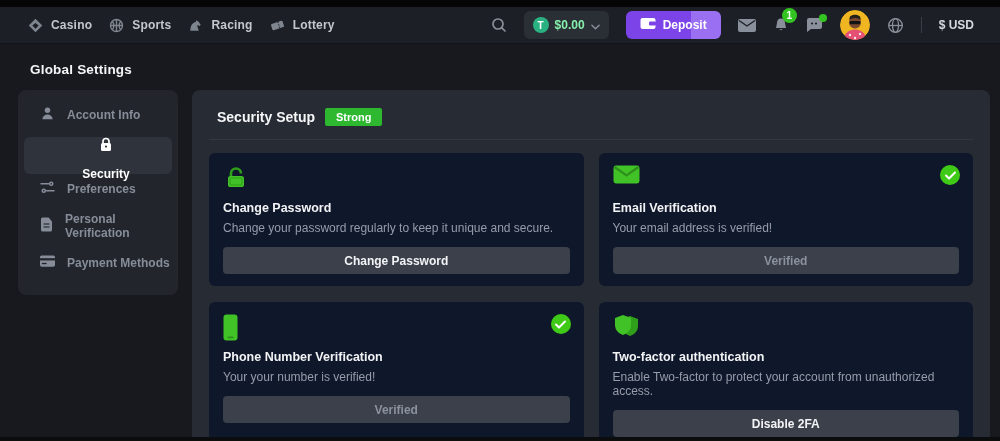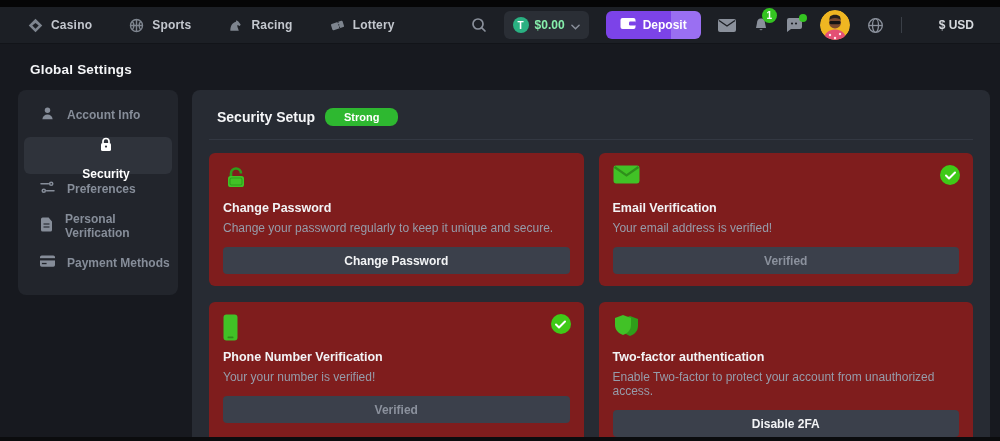--- a/index.html
+++ b/index.html
@@ -5,67 +5,67 @@
   * { margin:0; padding:0; box-sizing:border-box; }
   html,body { width:1000px; height:441px; background:#000; overflow:hidden; }
   body { font-family:"Liberation Sans", sans-serif; -webkit-font-smoothing:antialiased; }
   .screen { position:relative; width:1000px; height:441px; background:#0b0c0e; }
   .top-strip { height:7px; background:#050506; }
   .bottom-strip { position:absolute; bottom:0; left:0; width:100%; height:4px; background:#0b0c0e; }
 
   
   .navbar { height:37px; background:#1c1f25; display:flex; align-items:center;
             padding:0 26px 0 28px; border-bottom:1px solid #121419; }
-  .nav-left { display:flex; align-items:center; gap:37px; }
+  .nav-left { display:flex; align-items:center; gap:17px; }
   .nav-item { display:flex; align-items:center; gap:8px; cursor:pointer; }
   .nav-item svg { display:block; }
   .nav-label { font-size:12px; font-weight:700; color:#c3c7ce; letter-spacing:.2px; }
   .nav-right { margin-left:auto; display:flex; align-items:center; gap:17px; }
   .icon-btn { display:flex; align-items:center; justify-content:center; position:relative; cursor:pointer; }
   .balance-chip { display:flex; align-items:center; gap:6px; background:#2a2e35; height:28px;
                   padding:0 9px; border-radius:6px; cursor:pointer; }
   .coin { width:16px; height:16px; border-radius:50%; background:#2ab182; color:#fff;
           font-size:10px; font-weight:700; display:flex; align-items:center; justify-content:center; }
   .balance-amount { color:#86efac; font-size:12px; font-weight:700; }
   .deposit-btn { height:28px; padding:0 14px; border:none; border-radius:6px; cursor:pointer;
                  background:linear-gradient(90deg,#7c43e8 0%,#7c43e8 68%,#9a6ff2 68%,#9a6ff2 100%);
                  color:#fff; font-family:"Liberation Sans",sans-serif; font-size:12px; font-weight:700;
                  display:flex; align-items:center; gap:7px; }
   .badge-bubble { position:absolute; top:-9px; right:-8px; min-width:15px; height:15px; border-radius:8px;
                   background:#34c421; color:#fff; font-size:10px; font-weight:700;
                   display:flex; align-items:center; justify-content:center; padding:0 3px; }
   .green-dot { position:absolute; top:-3px; right:-4px; width:8px; height:8px; border-radius:50%; background:#34c421; }
   .avatar { width:30px; height:30px; border-radius:50%; overflow:hidden; cursor:pointer; }
   .v-divider { width:1px; height:16px; background:#3a3f47; }
-  .currency-label { font-size:12px; font-weight:600; color:#d6d9de; cursor:pointer;margin-left:20px; }
+  .currency-label { font-size:12px; font-weight:600; color:#d6d9de; cursor:pointer; }
 
   
   .page { height:393px; background:#17191f; position:relative; }
   .page-title { color:#f4f5f7; font-size:13.5px; font-weight:700; padding:18px 0 0 30px; letter-spacing:.2px; }
   .layout { display:flex; margin-top:13px; }
 
   
   .sidebar { width:160px; margin-left:18px; background:#22252c; border-radius:8px;
              padding:10px 0; height:205px; flex-shrink:0; }
   .side-item { height:37px; display:flex; align-items:center; gap:12px; padding:0 0 8px 16px;
                color:#868d99; font-size:12px; font-weight:600; cursor:pointer; margin:0 6px; border-radius:6px; }
   .side-item svg { flex-shrink:0; }
   .side-item.active { background:#2f333b; color:#ffffff; font-weight:700;flex-direction:column; }
 
   
   .panel { flex:1; margin:0 10px 0 14px; background:#272b33; border-radius:8px;
            padding:18px 17px 14px 17px; min-height:346px; }
   .panel-header { display:flex; align-items:center; gap:10px; }
   .panel-title { color:#f4f5f7; font-size:14px; font-weight:700;margin-left:8px; }
   .strength-badge { background:#2eb830; color:#fff; font-size:11px; font-weight:700;
-                    padding:3px 19px; border-radius:8px; }
+                    padding:3px 11px; border-radius:2px; }
   .header-divider { border-top:1px solid #333842; margin-top:13px; }
 
   .grid { display:grid; grid-template-columns:1fr 1fr; gap:16px 15px; margin-top:13px; }
-  .card { background:#7f1d1d; border-radius:6px; padding:12px 14px; position:relative; }
+  .card { background:#0f172a; border-radius:6px; padding:12px 14px; position:relative; }
   .card-icon { height:32px; display:flex; align-items:flex-start; }
   .card-title { color:#f2f3f5; font-size:12.5px; font-weight:700; margin-top:4px; }
   .card-desc { color:#969caa; font-size:12px; margin-top:6px; }
   .card-btn { width:100%; margin-top:12px; height:27px; border:none; border-radius:4px;
               background:#3b404b; color:#f2f3f5; font-family:"Liberation Sans",sans-serif;
               font-size:12px; font-weight:700; cursor:pointer; }
   .card-btn.muted { color:#8b919d; }
   .check-circle { position:absolute; top:12px; right:13px; width:20px; height:20px; border-radius:50%;
                   background:#3fca17; display:flex; align-items:center; justify-content:center; }
 </style>

